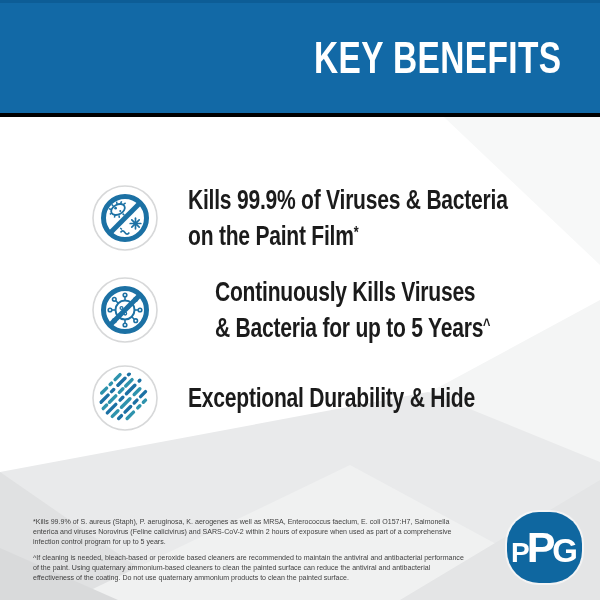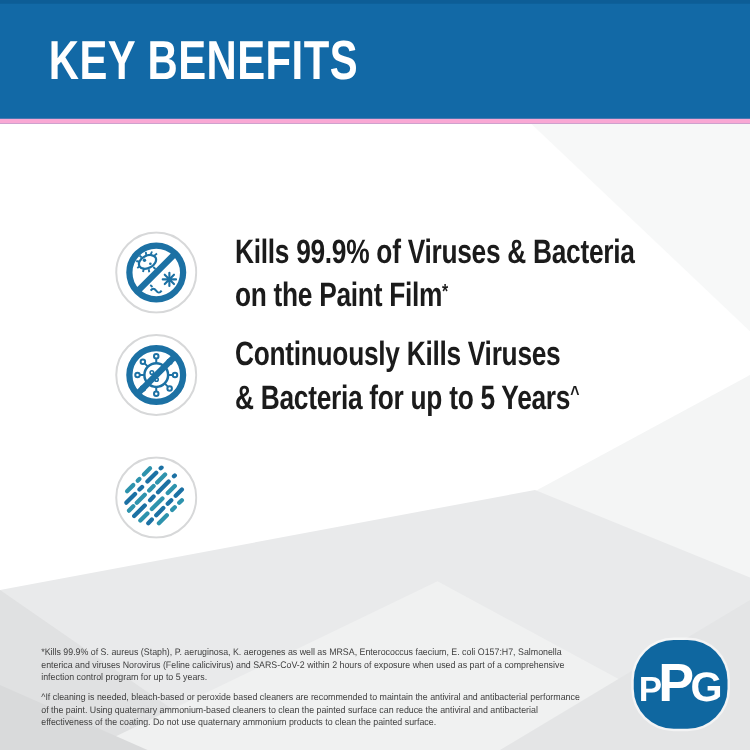--- a/index.html
+++ b/index.html
@@ -5,36 +5,36 @@
   html,body { margin:0; padding:0; background:#777; }
   .canvas {
     position:relative; width:600px; height:600px; margin:0 auto;
     background:#ffffff; overflow:hidden;
     font-family:"Liberation Sans", sans-serif;
   }
   .bg { position:absolute; top:0; left:0; width:600px; height:600px; z-index:0; }
 
   
   .banner {
-    position:absolute; top:0; left:0; width:600px; height:99px;
+    position:absolute; top:0; left:0; width:600px; height:117px;
     background:#1269a6;
-    border-top:3px solid #0d5d96; border-bottom:4px solid #f9a8d4;
+    border-top:3px solid #0d5d96; border-bottom:4px solid #000000;
     box-sizing:border-box;
-    display:flex; align-items:center; justify-content:flex-start;
+    display:flex; align-items:center; justify-content:flex-end;
     z-index:2;
   }
   .banner-title {
     color:#ffffff; font-size:44px; font-weight:800; letter-spacing:0.5px;
     white-space:nowrap; transform:scaleX(0.76); transform-origin:center;
   }
 
   
   .benefit { position:absolute; left:92px; height:66px; display:flex; align-items:center; z-index:2; }
   #benefit-1 { top:185px; }
-  #benefit-2 { top:267px; }
+  #benefit-2 { top:277px;gap:27px; }
   #benefit-3 { top:365px; }
   .icon { width:66px; height:66px; flex:0 0 66px; }
   .btext { margin-left:30px; }
   .bline {
     font-size:27px; font-weight:bold; color:#1b1b1b; line-height:32px;
     white-space:nowrap; letter-spacing:-0.3px;
     transform:scaleX(0.78); transform-origin:0 50%;
   }
   .sup { font-size:60%; vertical-align:7px; }
 
@@ -167,20 +167,23 @@
           <line x1="20" y1="13" x2="46" y2="13" stroke="#2e93ad" stroke-dasharray="7 5 2 5"></line>
           <line x1="13" y1="19" x2="53" y2="19" stroke="#1c71a4" stroke-dasharray="10 5 3 6"></line>
           <line x1="10" y1="25" x2="56" y2="25" stroke="#2e93ad" stroke-dasharray="5 4 9 5"></line>
           <line x1="10" y1="31" x2="56" y2="31" stroke="#1c71a4" stroke-dasharray="12 6 4 5"></line>
           <line x1="11" y1="37" x2="55" y2="37" stroke="#2e93ad" stroke-dasharray="8 5 12 6"></line>
           <line x1="14" y1="43" x2="52" y2="43" stroke="#1c71a4" stroke-dasharray="4 5 8 5"></line>
           <line x1="20" y1="49" x2="46" y2="49" stroke="#2e93ad" stroke-dasharray="9 6 3 5"></line>
         </g>
       </svg>
     </span>
+    <div class="btext">
+      <div class="bline"><span>Exceptional Durability &amp; Hide</span></div>
+    </div>
   </div>
 
   <div class="footnotes">
     <p>*Kills 99.9% of S. aureus (Staph), P. aeruginosa, K. aerogenes as well as MRSA, Enterococcus faecium, E. coli O157:H7, Salmonella enterica and viruses Norovirus (Feline calicivirus) and SARS-CoV-2 within 2 hours of exposure when used as part of a comprehensive infection control program for up to 5 years.</p>
     <p>^If cleaning is needed, bleach-based or peroxide based cleaners are recommended to maintain the antiviral and antibacterial performance of the paint. Using quaternary ammonium-based cleaners to clean the painted surface can reduce the antiviral and antibacterial effectiveness of the coating. Do not use quaternary ammonium products to clean the painted surface.</p>
   </div>
 
   <div class="logo">
     <div class="logo-text"><span class="lp1">P</span><span class="lp2">P</span><span class="lp3">G</span></div>
   </div>

